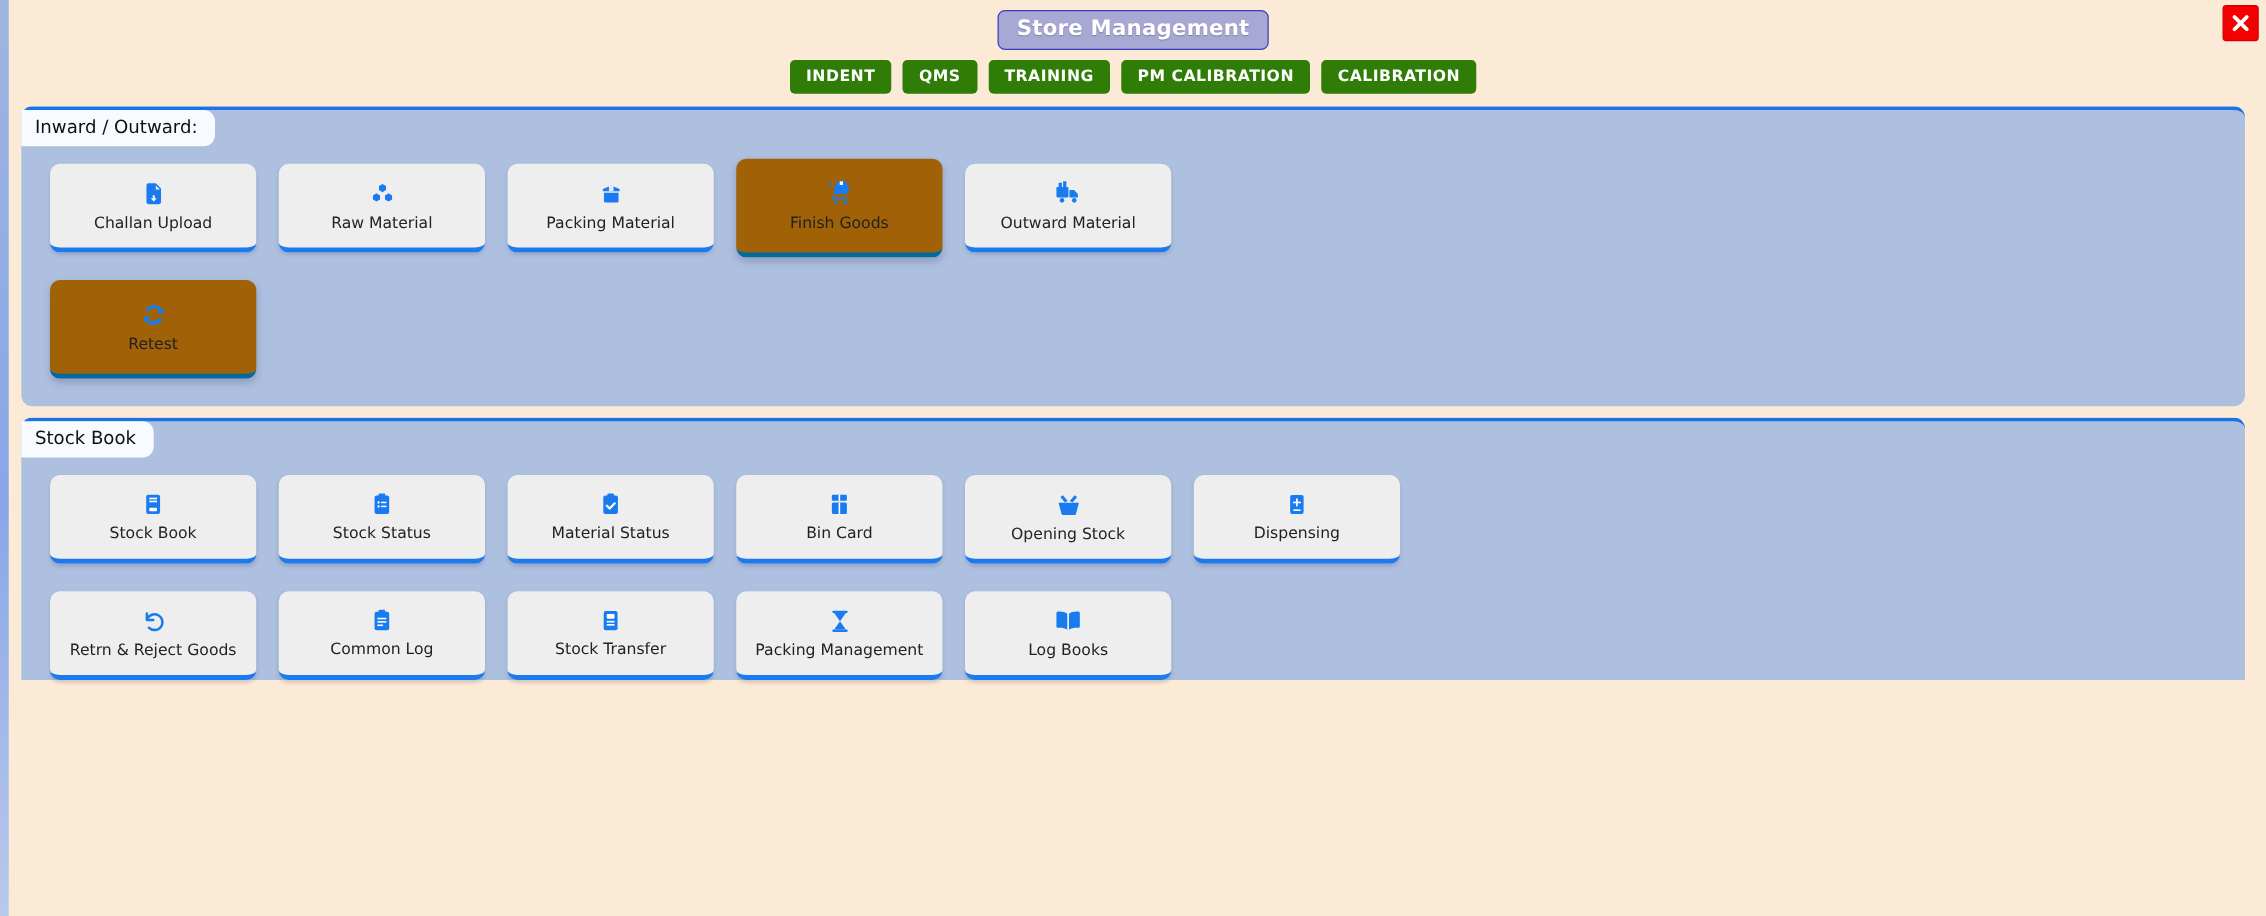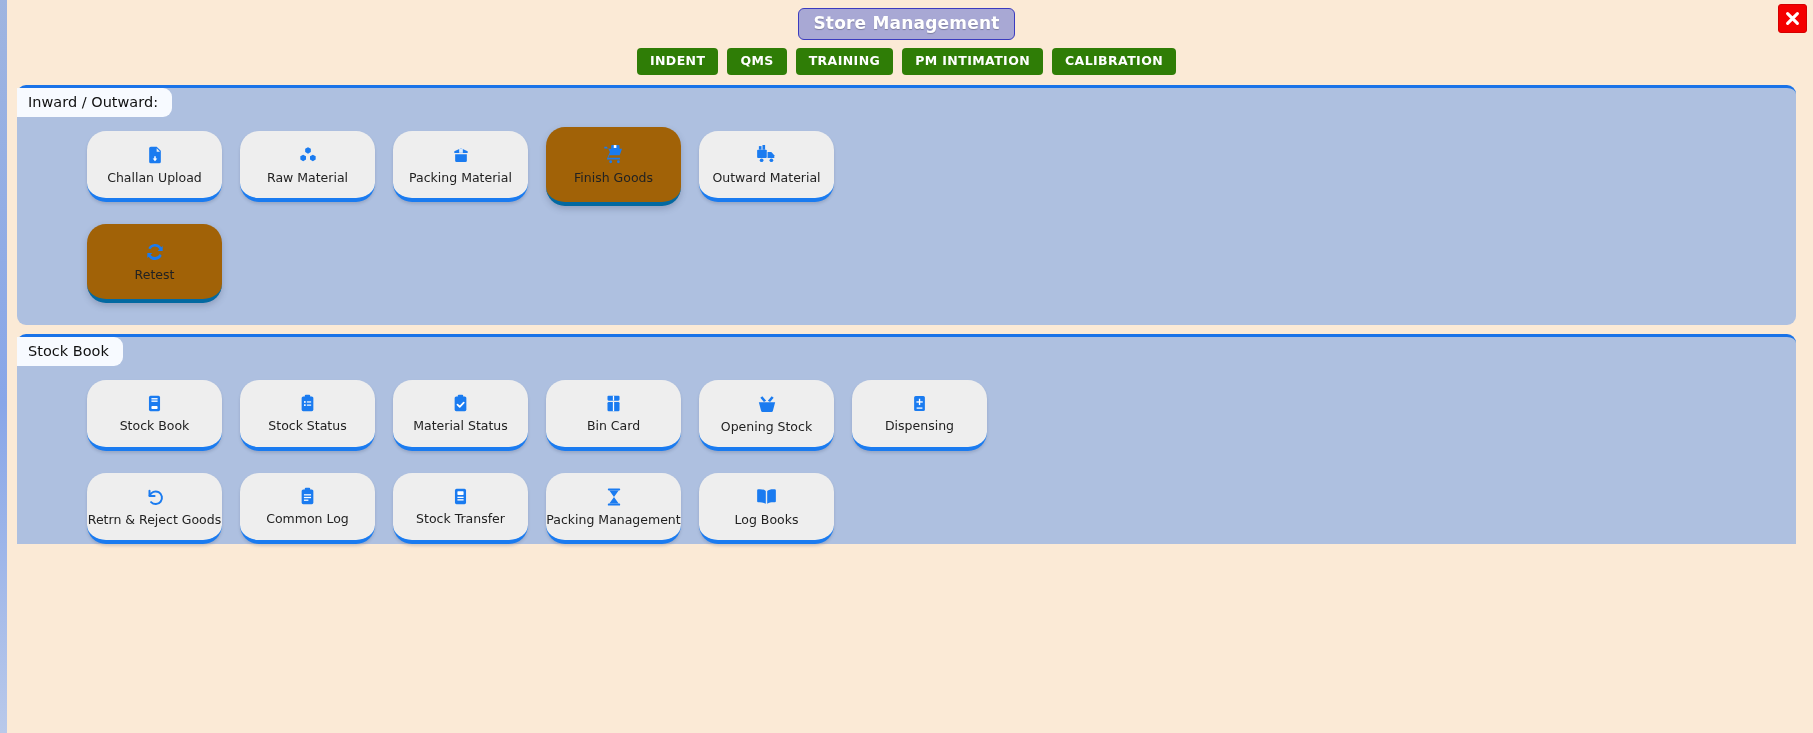--- a/index.html
+++ b/index.html
@@ -76,21 +76,20 @@
     white-space: nowrap;
   }
 
   
   .panel {
     position: relative;
     margin: 0 17px 0 17px;
     background: #aec0e0;
     border-top: 3px solid #1a73e8;
     border-radius: 9px 9px 0 0;
-    padding-left: 47px;
   }
   .panel.first { border-radius: 9px; margin-bottom: 9px; }
   .panel-legend {
     position: absolute;
     top: 0; left: 0;
     background: #f7faff;
     border-radius: 0 9px 9px 0;
     padding: 7px 14px 8px 11px;
     font-size: 14.5px;
     color: #101010;
@@ -103,24 +102,24 @@
   .panel.second .panel-body { padding-bottom: 0; }
 
   .card-row {
     display: flex;
     gap: 18px;
     margin-bottom: 22px;
   }
   .card-row:last-child { margin-bottom: 0; }
 
   .card {
-    width: 135px;
+    width: 165px;
     height: 71px;
     background: #eeeeee;
-    border-radius: 19px;
+    border-radius: 8px;
     border-bottom: 4px solid #1a7bf0;
     display: flex;
     flex-direction: column;
     align-items: center;
     justify-content: center;
     gap: 7px;
     cursor: pointer;
     box-shadow: 0 2px 3px rgba(60,70,100,.20);
   }
   .card.hovered {
@@ -154,21 +153,21 @@
     <svg width="17" height="17" viewBox="0 0 17 17" aria-hidden="true">
       <path d="M3.6 3.6 L13.4 13.4 M13.4 3.6 L3.6 13.4" stroke="#ffffff" stroke-width="3.1" stroke-linecap="round"></path>
     </svg>
   </div>
 </div>
 
 <div class="navbar">
     <button class="nav-btn">INDENT</button>
     <button class="nav-btn">QMS</button>
     <button class="nav-btn">TRAINING</button>
-    <button class="nav-btn">PM INTIMATION</button>
+    <button class="nav-btn">PM CALIBRATION</button>
     <button class="nav-btn">CALIBRATION</button>
   </div>
 
 <div id="sections-host">
     <div class="panel first">
       <div class="panel-legend">Inward / Outward:</div>
       <div class="panel-body">
         <div class="card-row">
           <div class="card">
             <span class="card-icon">

